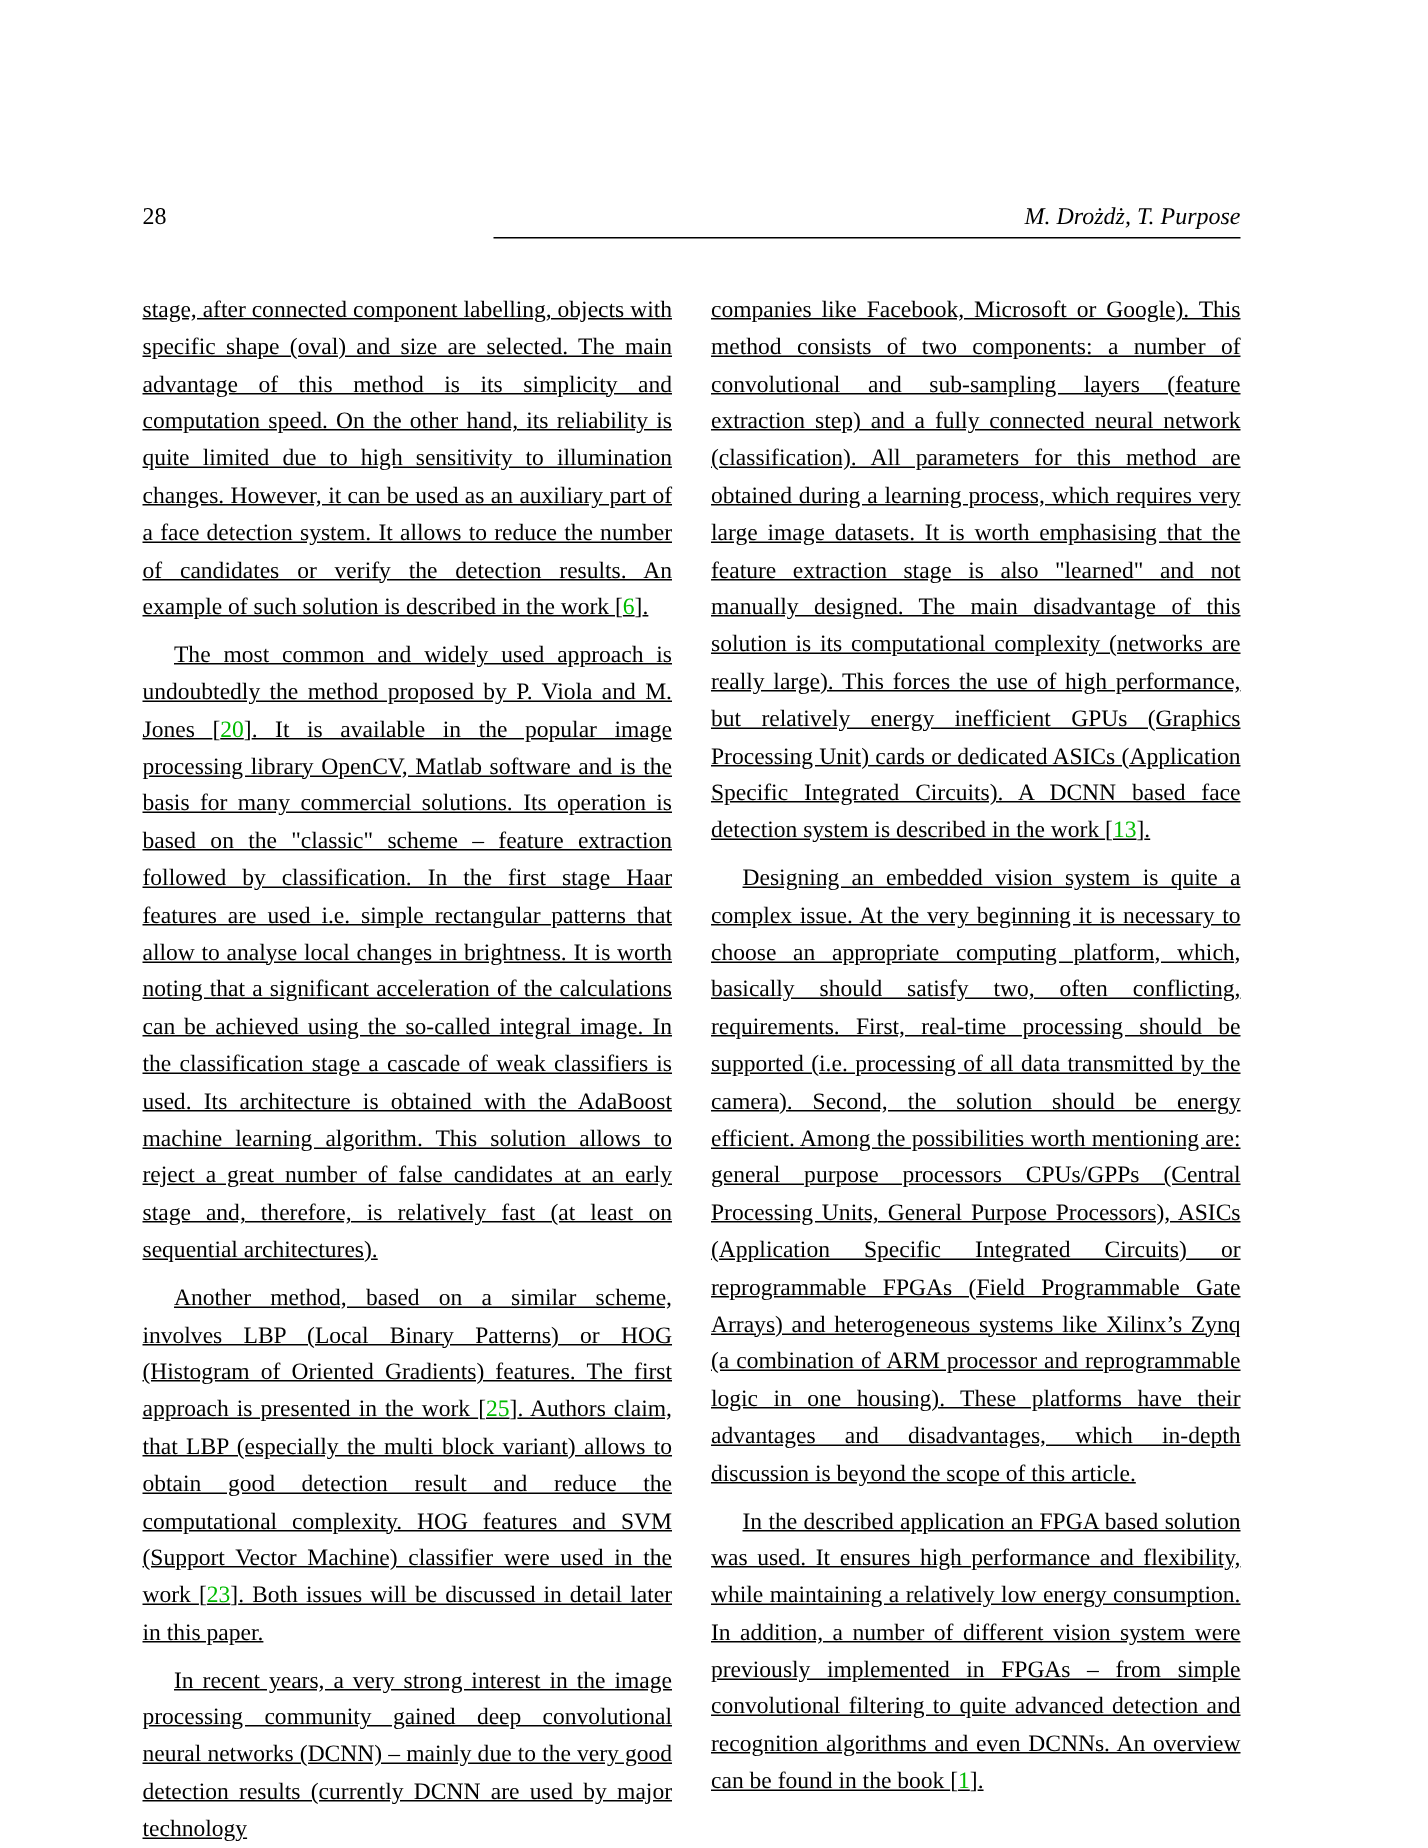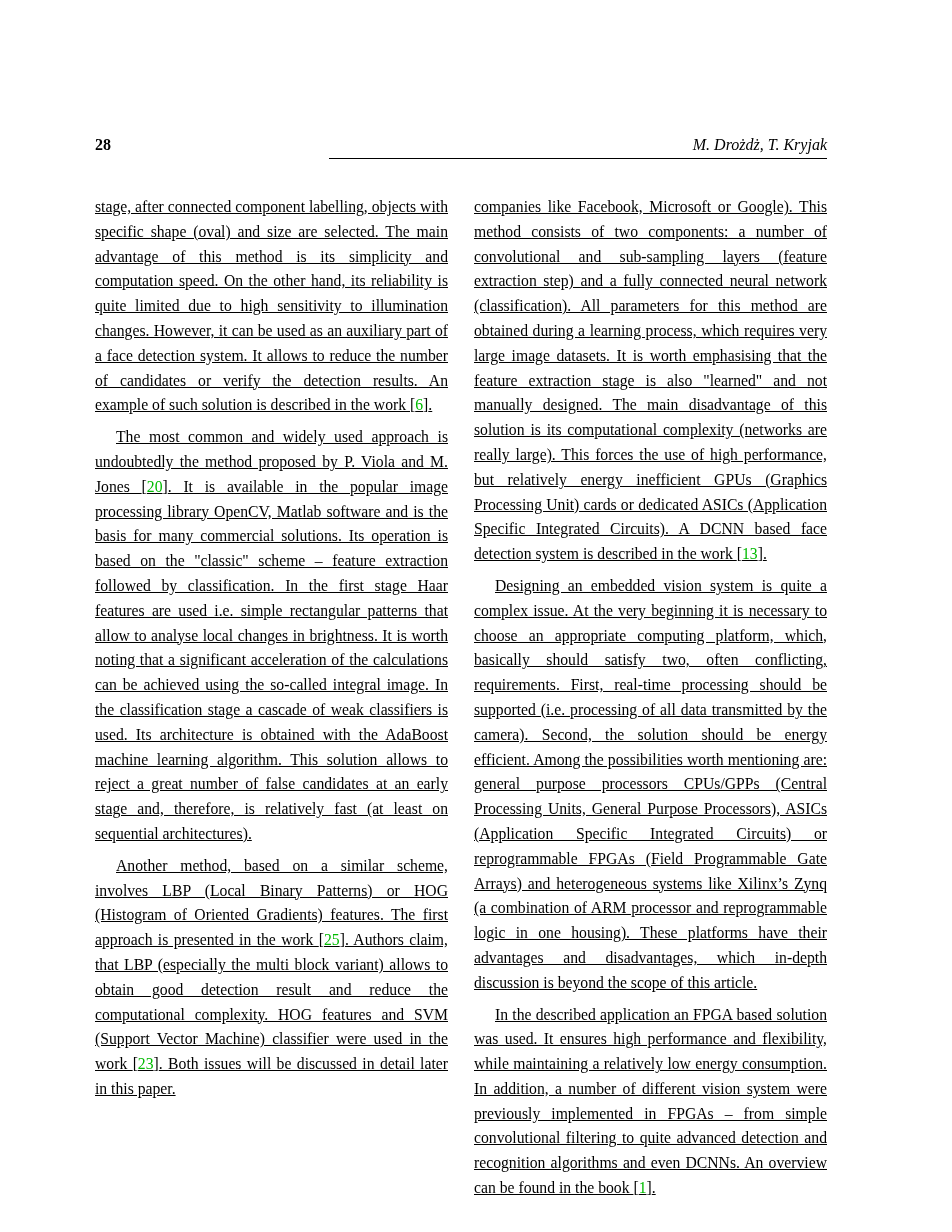--- a/index.html
+++ b/index.html
@@ -21,21 +21,20 @@
     width: 732px;
   }
   .header {
     display: flex;
     justify-content: space-between;
     align-items: baseline;
     font-size: 16px;
   }
   .page-number {
     font-style: normal;
-    font-weight: bold;
   }
   .running-authors {
     font-style: italic;
   }
   .header-rule {
     height: 1px;
     background: #000000;
     width: 498px;
     margin-left: auto;
     margin-top: 4px;
@@ -67,28 +66,29 @@
     color: var(--cite-color, #00bb00);
   }
 </style>
 </head>
 <body>
 
 <div class="page">
   <div class="content">
     <div class="header">
       <span class="page-number">28</span>
-      <span class="running-authors">M. Drożdż, T. Kryjak</span>
+      <span class="running-authors">M. Drożdż, T. Purpose</span>
     </div>
     <div class="header-rule"></div>
     <div class="body-cols">
       <div class="col">
           <p class="para">stage, after connected component labelling, objects with specific shape (oval) and size are selected. The main advantage of this method is its simplicity and computation speed. On the other hand, its reliability is quite limited due to high sensitivity to illumination changes. However, it can be used as an auxiliary part of a face detection system. It allows to reduce the number of candidates or verify the detection results. An example of such solution is described in the work <span class="cite">[<span class="cite-num">6</span>]</span>.</p>
           <p class="para indent">The most common and widely used approach is undoubtedly the method proposed by P. Viola and M. Jones <span class="cite">[<span class="cite-num">20</span>]</span>. It is available in the popular image processing library OpenCV, Matlab software and is the basis for many commercial solutions. Its operation is based on the "classic" scheme – feature extraction followed by classification. In the first stage Haar features are used i.e. simple rectangular patterns that allow to analyse local changes in brightness. It is worth noting that a significant acceleration of the calculations can be achieved using the so-called integral image. In the classification stage a cascade of weak classifiers is used. Its architecture is obtained with the AdaBoost machine learning algorithm. This solution allows to reject a great number of false candidates at an early stage and, therefore, is relatively fast (at least on sequential architectures).</p>
           <p class="para indent">Another method, based on a similar scheme, involves LBP (Local Binary Patterns) or HOG (Histogram of Oriented Gradients) features. The first approach is presented in the work <span class="cite">[<span class="cite-num">25</span>]</span>. Authors claim, that LBP (especially the multi block variant) allows to obtain good detection result and reduce the computational complexity. HOG features and SVM (Support Vector Machine) classifier were used in the work <span class="cite">[<span class="cite-num">23</span>]</span>. Both issues will be discussed in detail later in this paper.</p>
+          <p class="para indent">In recent years, a very strong interest in the image processing community gained deep convolutional neural networks (DCNN) – mainly due to the very good detection results (currently DCNN are used by major technology</p>
         </div>
       <div class="col">
           <p class="para">companies like Facebook, Microsoft or Google). This method consists of two components: a number of convolutional and sub-sampling layers (feature extraction step) and a fully connected neural network (classification). All parameters for this method are obtained during a learning process, which requires very large image datasets. It is worth emphasising that the feature extraction stage is also "learned" and not manually designed. The main disadvantage of this solution is its computational complexity (networks are really large). This forces the use of high performance, but relatively energy inefficient GPUs (Graphics Processing Unit) cards or dedicated ASICs (Application Specific Integrated Circuits). A DCNN based face detection system is described in the work <span class="cite">[<span class="cite-num">13</span>]</span>.</p>
           <p class="para indent">Designing an embedded vision system is quite a complex issue. At the very beginning it is necessary to choose an appropriate computing platform, which, basically should satisfy two, often conflicting, requirements. First, real-time processing should be supported (i.e. processing of all data transmitted by the camera). Second, the solution should be energy efficient. Among the possibilities worth mentioning are: general purpose processors CPUs/GPPs (Central Processing Units, General Purpose Processors), ASICs (Application Specific Integrated Circuits) or reprogrammable FPGAs (Field Programmable Gate Arrays) and heterogeneous systems like Xilinx’s Zynq (a combination of ARM processor and reprogrammable logic in one housing). These platforms have their advantages and disadvantages, which in-depth discussion is beyond the scope of this article.</p>
           <p class="para indent">In the described application an FPGA based solution was used. It ensures high performance and flexibility, while maintaining a relatively low energy consumption. In addition, a number of different vision system were previously implemented in FPGAs – from simple convolutional filtering to quite advanced detection and recognition algorithms and even DCNNs. An overview can be found in the book <span class="cite">[<span class="cite-num">1</span>]</span>.</p>
         </div>
     </div>
   </div>
 </div>
 

